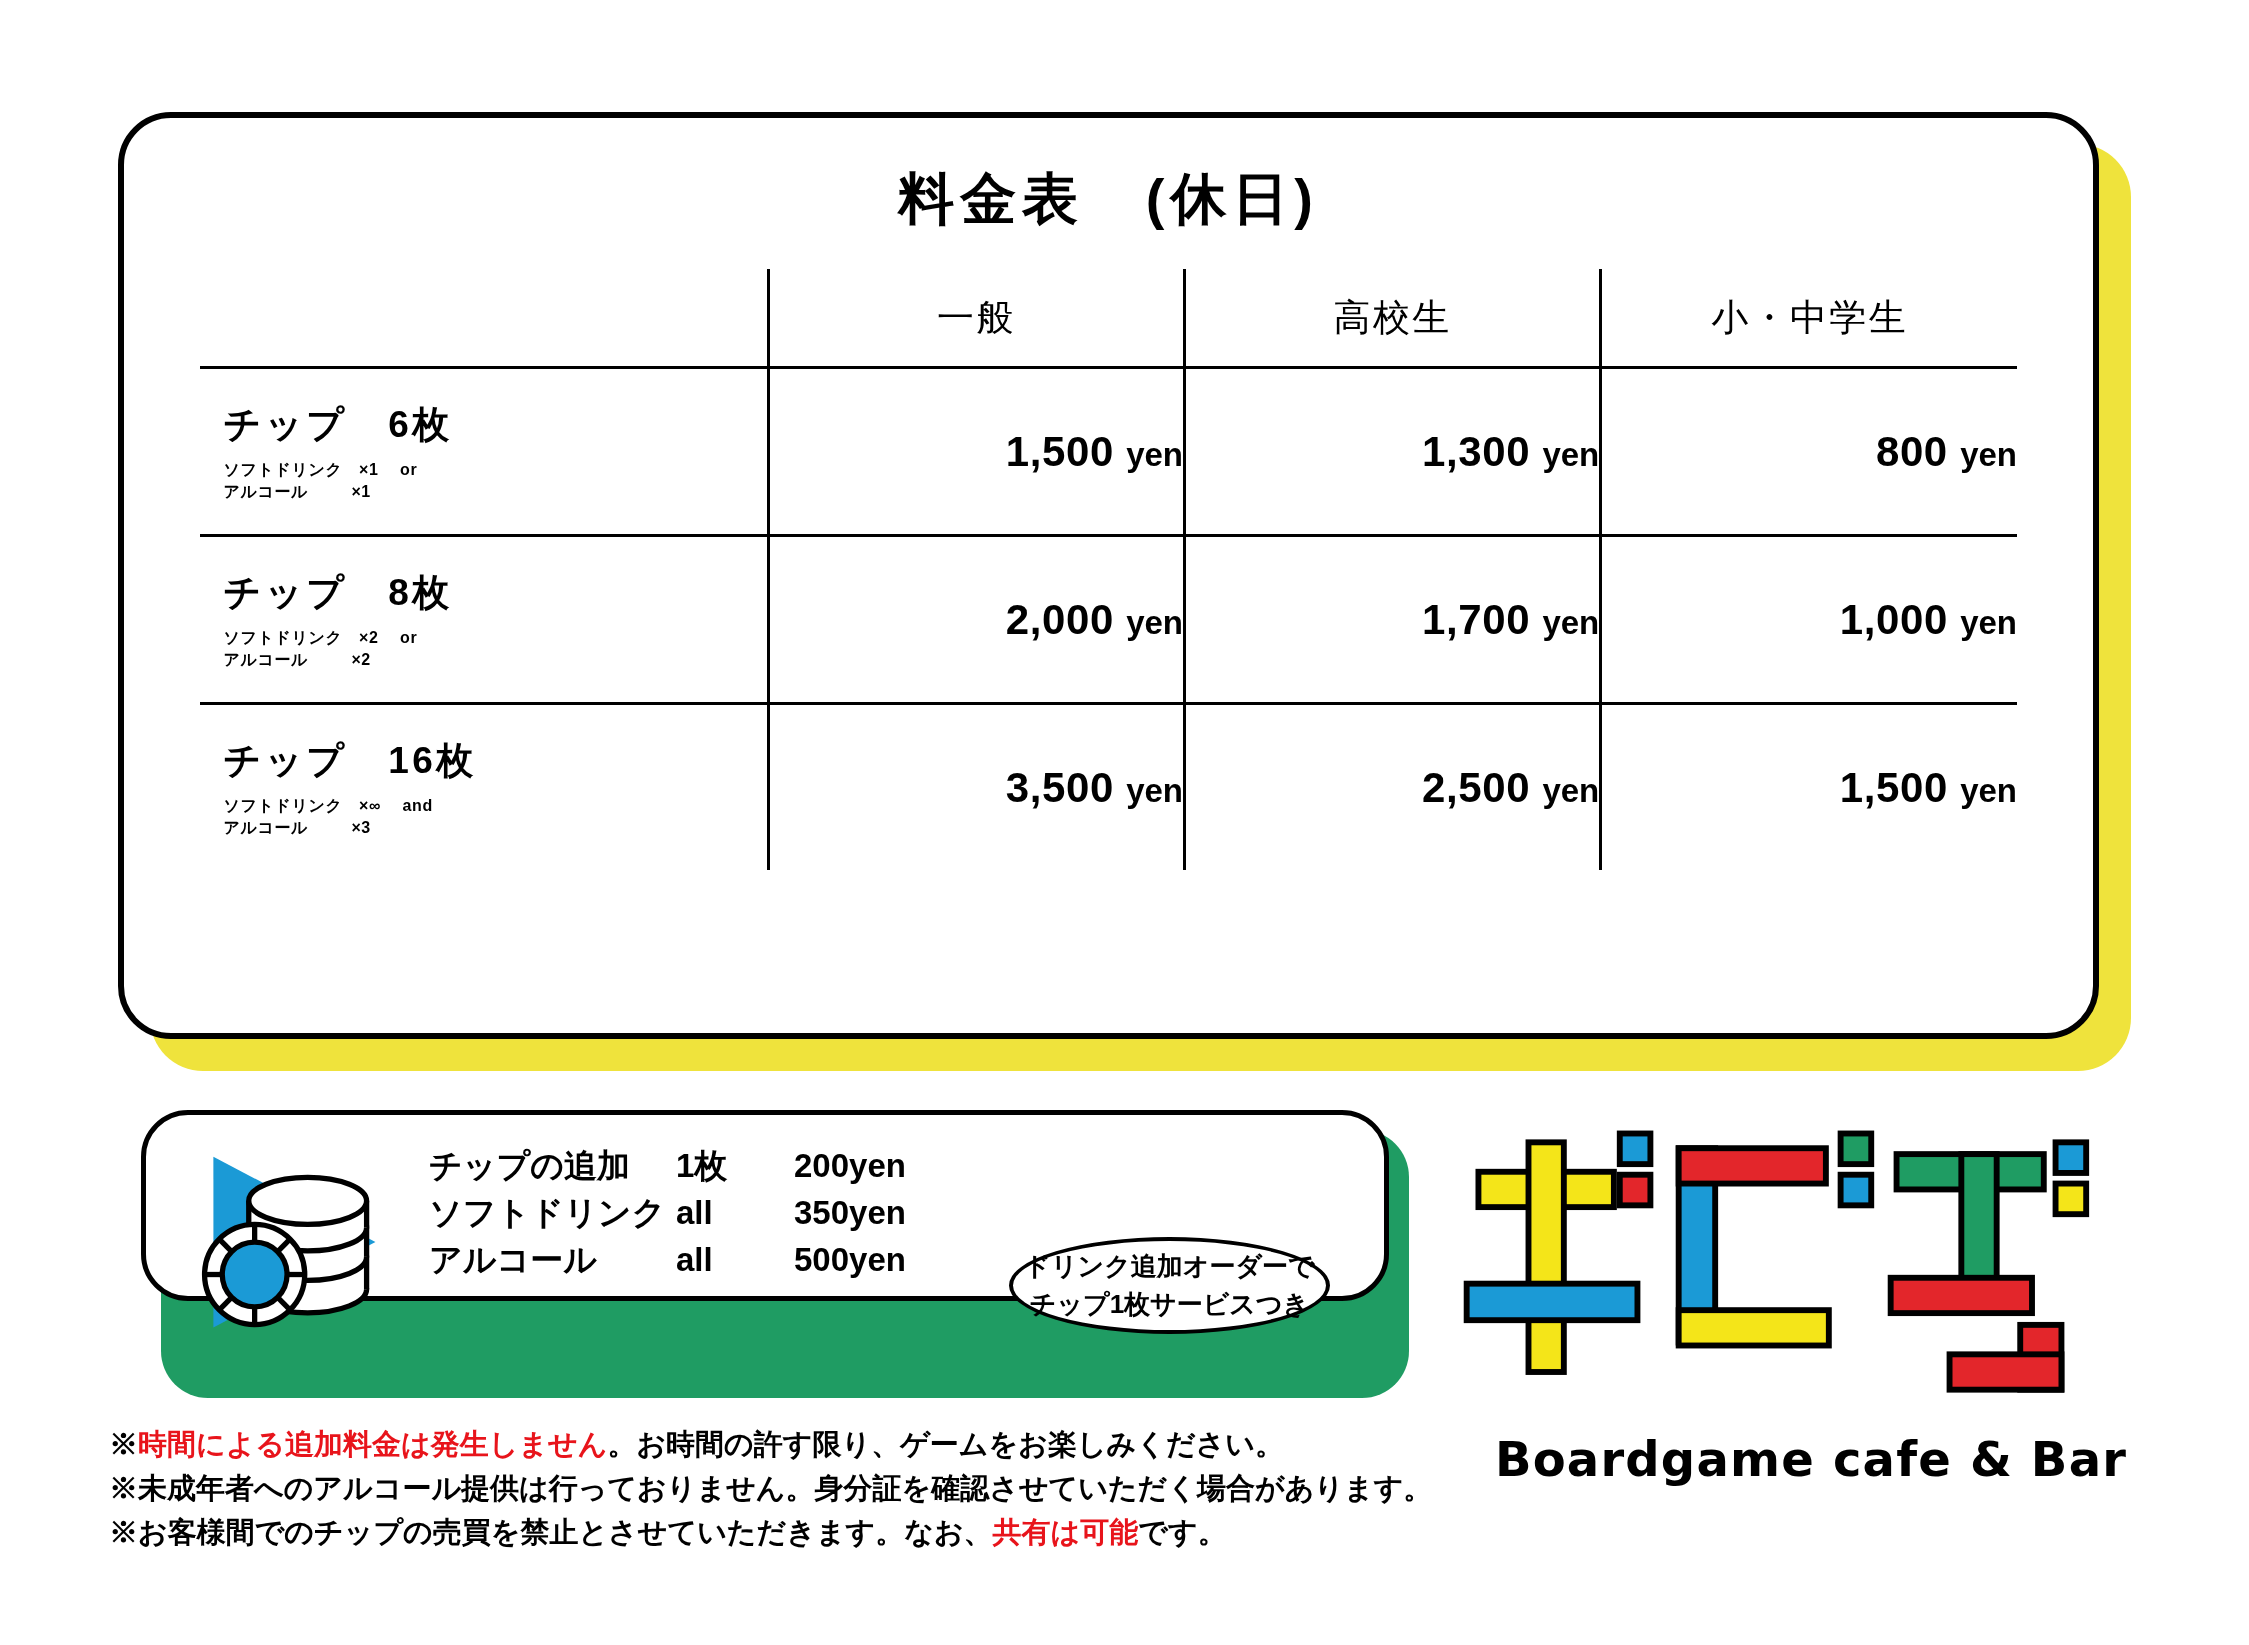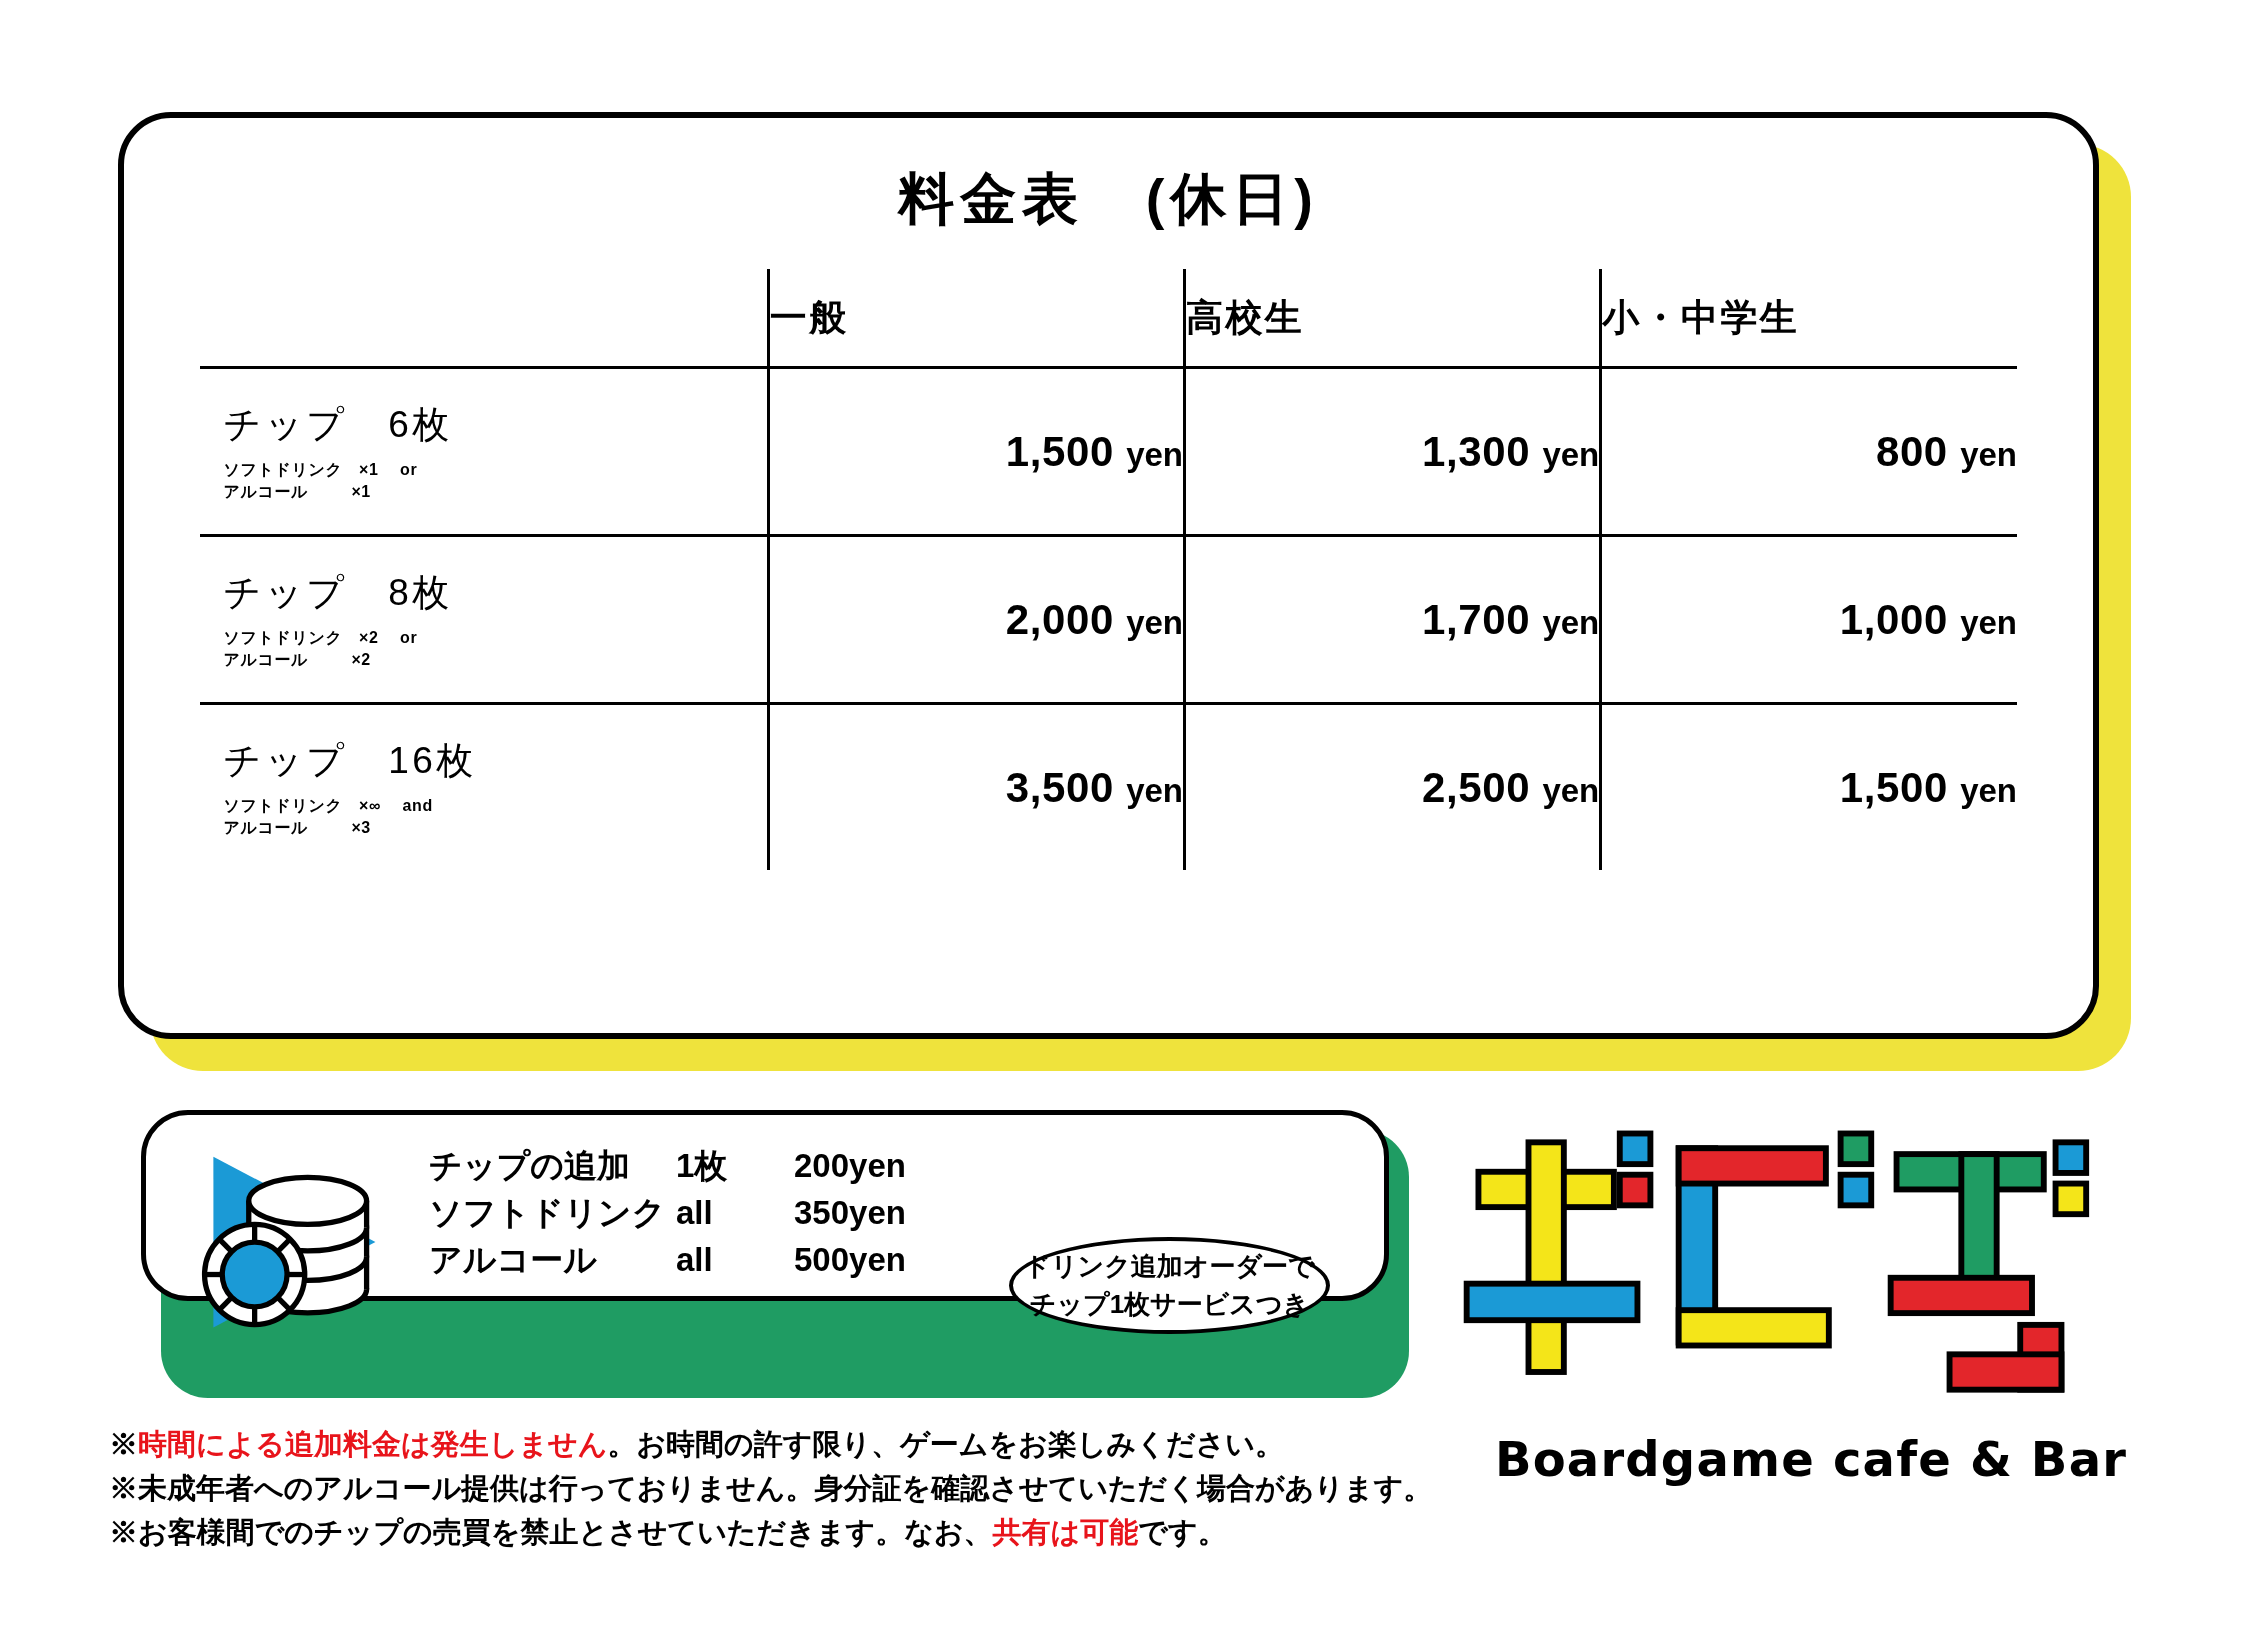--- a/index.html
+++ b/index.html
@@ -67,36 +67,36 @@
   }
   table.price-table tr:last-child td {
     border-bottom: none;
   }
   .col-label { width: 568px; }
   .col-price { width: 416px; }
 
   .hdr-row th {
     height: 97px;
     font-size: 37px;
-    font-weight: bold;
+    font-weight: normal;
     letter-spacing: 2.4px;
-    text-align: left;
+    text-align: center;
   }
   .hdr-row th.blank { border-bottom: 3.5px solid #000; }
   .vsep { border-left: 3.5px solid #000000; }
 
   .row-body td { height: 165px; }
 
   .plan-cell {
     padding-left: 23.6px !important;
     text-align: left;
   }
   .plan-name {
     font-size: 37px;
-    font-weight: normal;
+    font-weight: bold;
     letter-spacing: 3.5px;
     margin-bottom: 8.2px;
   }
   .plan-sub {
     font-size: 16px;
     font-weight: bold;
     line-height: 1.38;
     white-space: pre;
     letter-spacing: 0.6px;
   }

